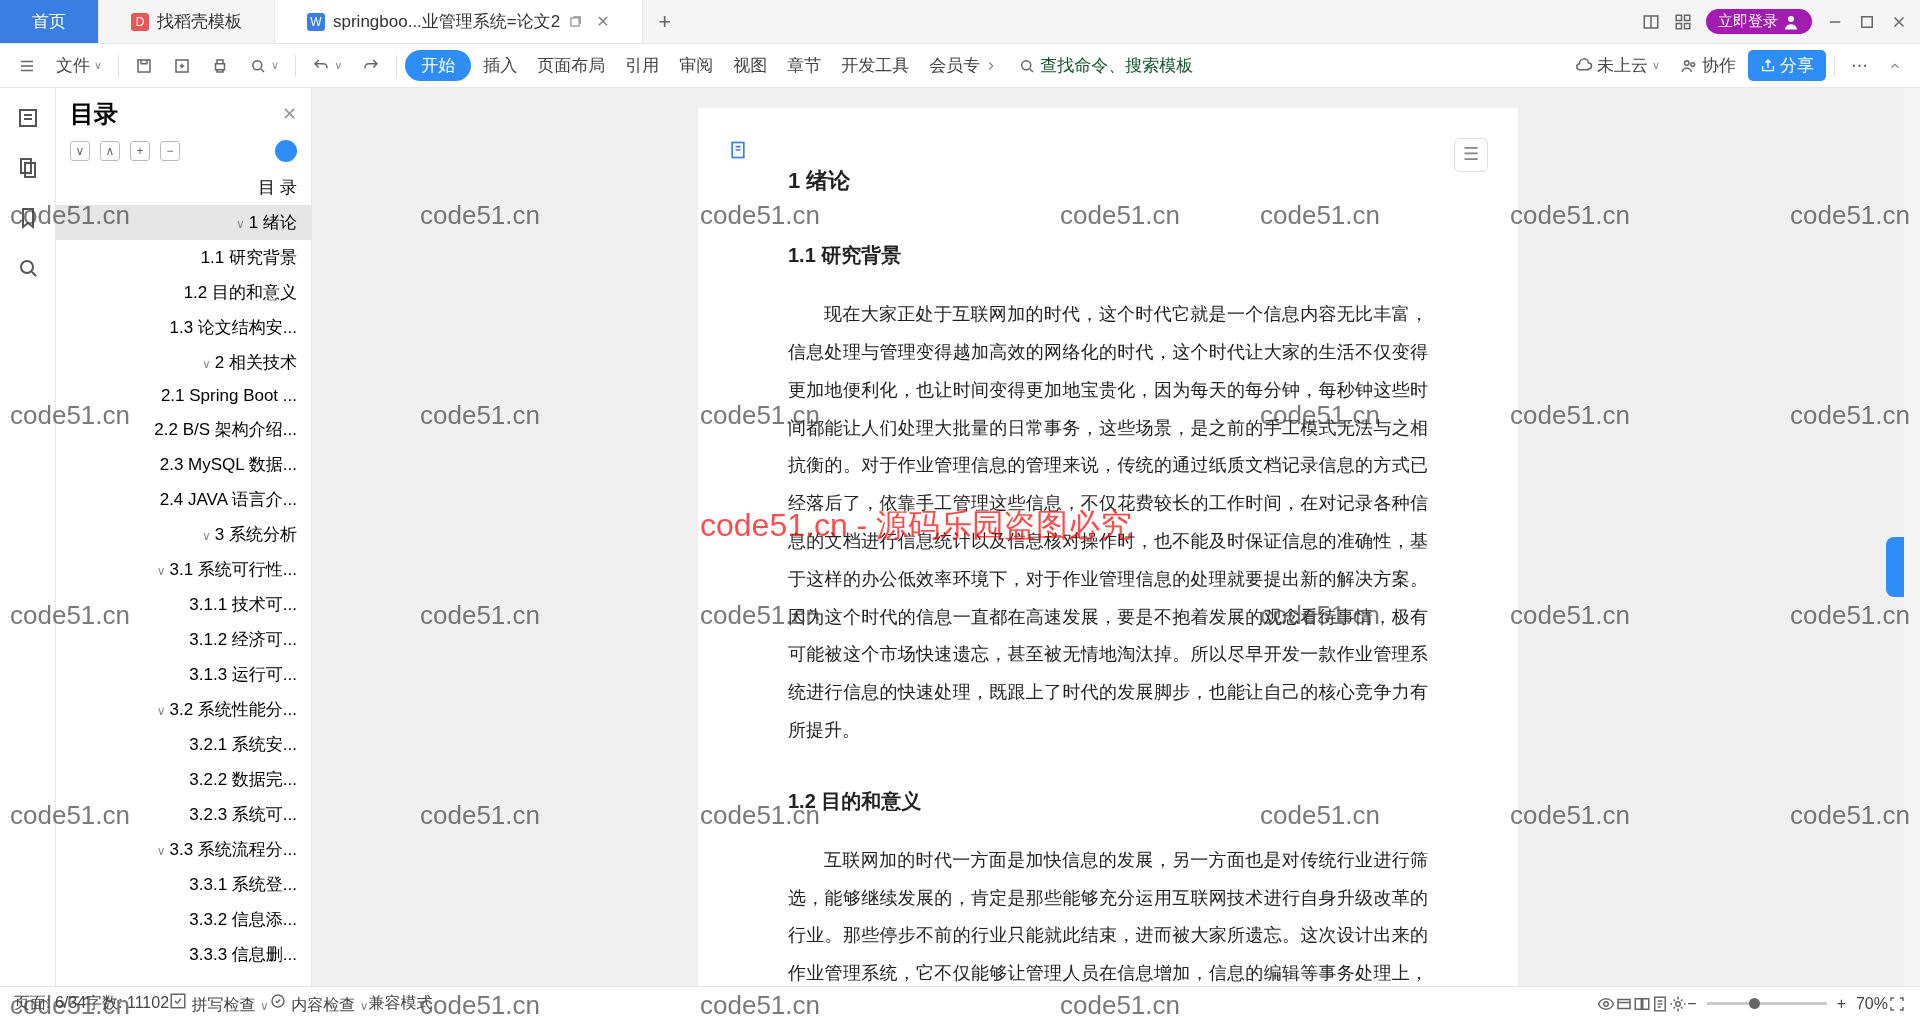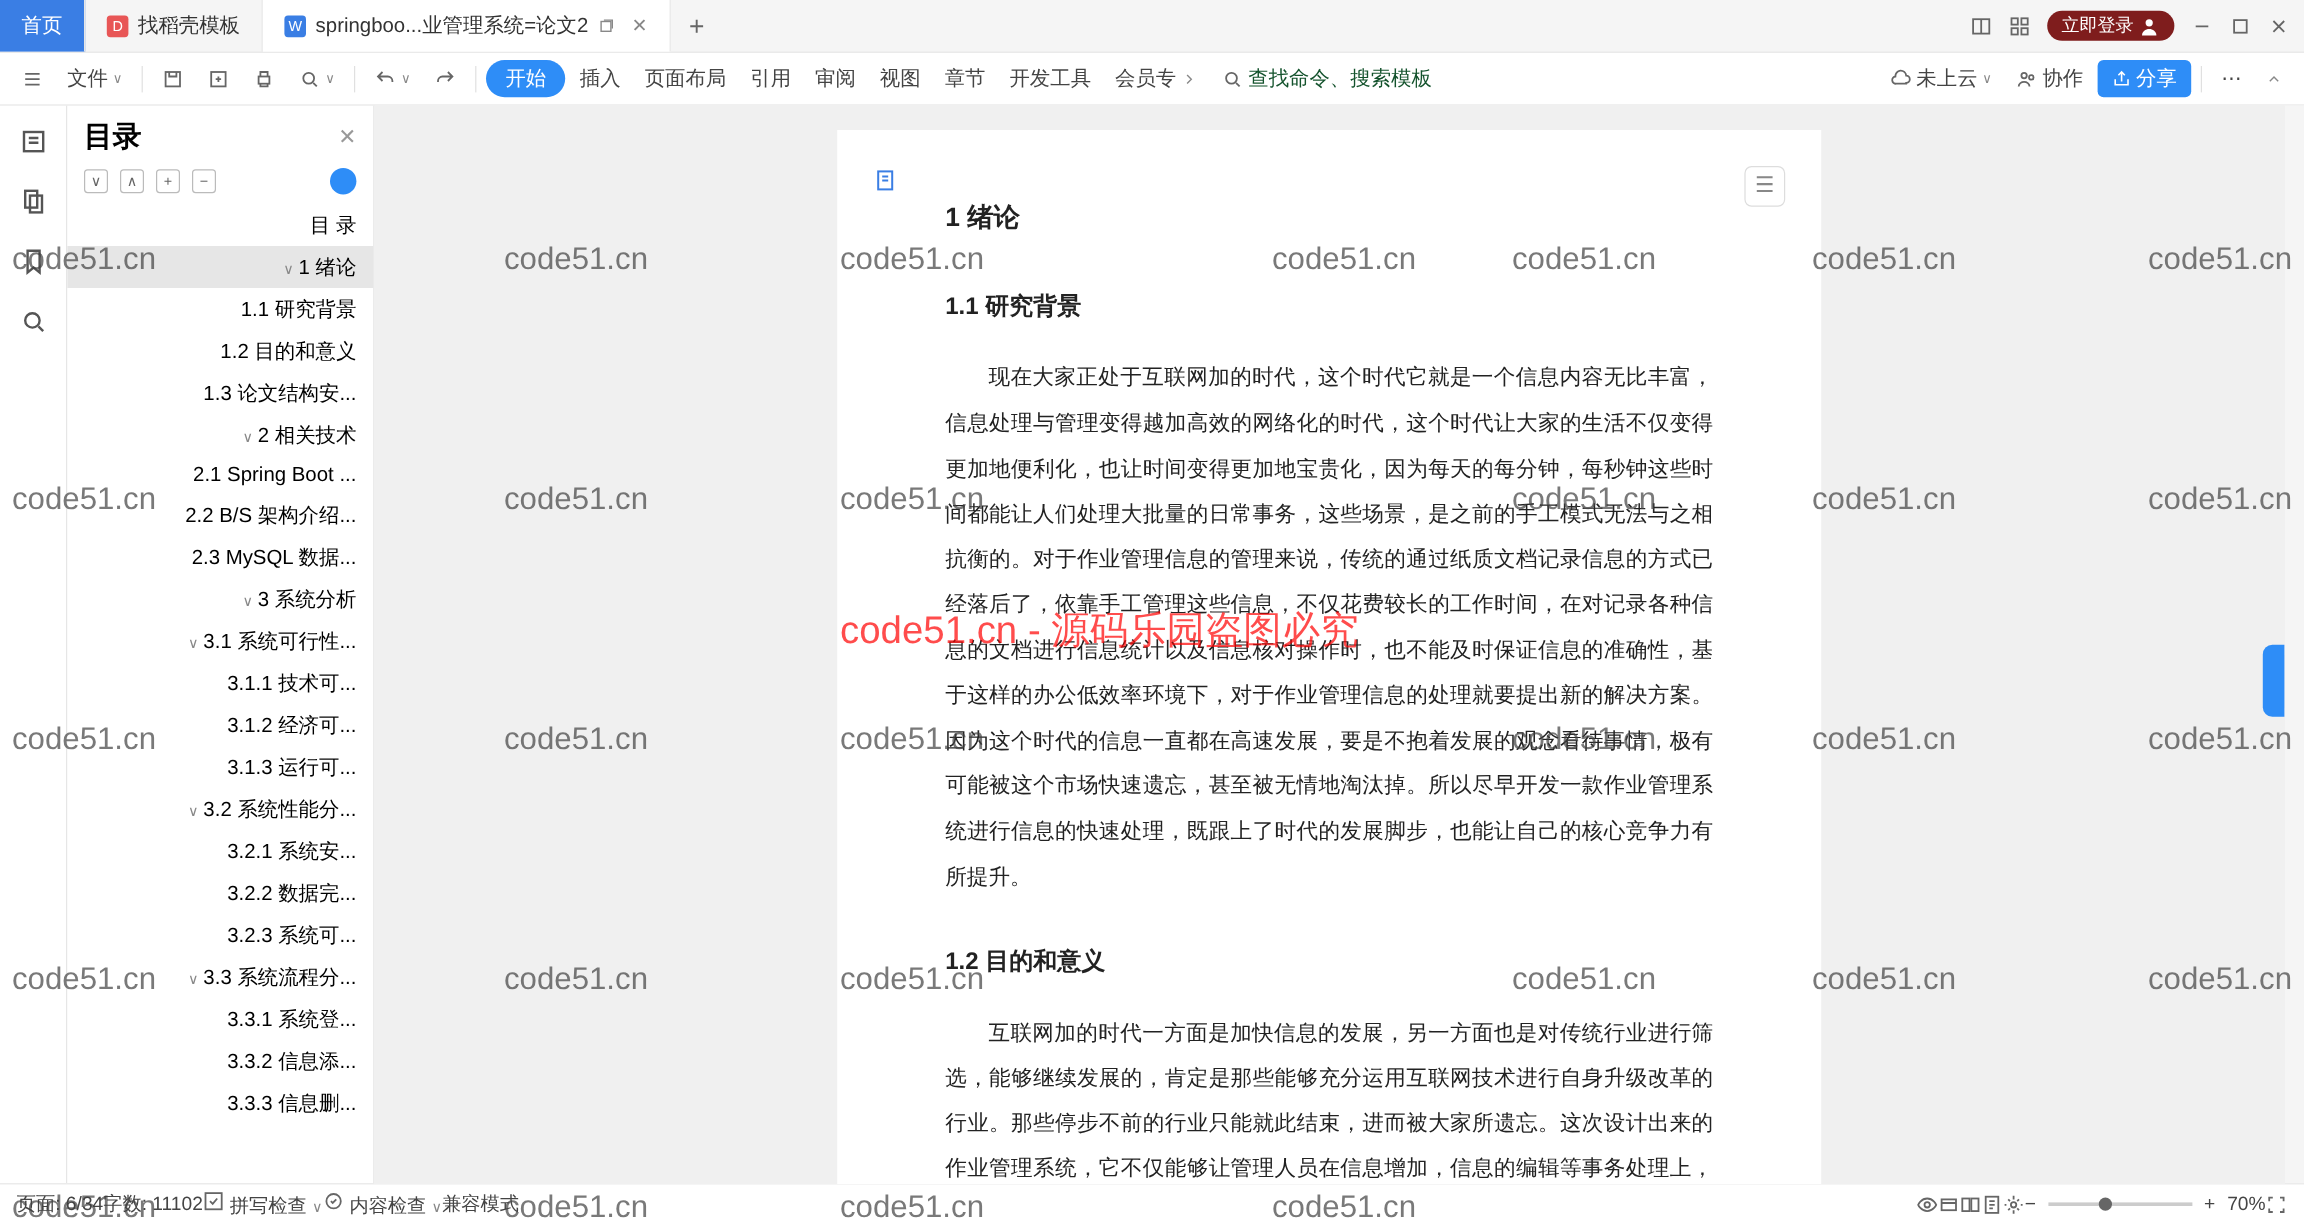--- a/index.html
+++ b/index.html
@@ -5,32 +5,32 @@
 * { margin:0; padding:0; box-sizing:border-box; font-family:"Microsoft YaHei",Arial,sans-serif; }
 body { width:1920px; height:1020px; overflow:hidden; background:#fff; position:relative; }
 
 
 .wm { position:absolute; inset:0; pointer-events:none; z-index:50; }
 .wm span { position:absolute; color:#404040; font-size:26px; opacity:.7; }
 .wm .red { position:absolute; color:#f00; font-size:32px; font-weight:500; white-space:nowrap; }
 
 
 .tabbar { height:44px; background:#f5f5f5; display:flex; align-items:stretch; border-bottom:1px solid #e6e6e6; }
-.tab { display:flex; align-items:center; gap:8px; padding:0 18px; font-size:17px; color:#333; border-right:1px solid #e6e6e6; cursor:pointer; }
+.tab { display:flex; align-items:center; gap:8px; padding:0 32px; font-size:17px; color:#333; border-right:1px solid #e6e6e6; cursor:pointer; }
 .tab.home { background:#3a7ee4; color:#fff; }
 .tab.active { background:#fff; }
 .tab .ico { width:18px; height:18px; display:inline-flex; align-items:center; justify-content:center; border-radius:3px; font-size:12px; color:#fff; }
 .tab .ico.d { background:#e85656; }
 .tab .ico.w { background:#3a7ee4; }
 .tab .tabico { width:14px; height:14px; color:#888; }
 .tab .x { color:#888; font-size:16px; margin-left:6px; }
 .tabplus { width:44px; display:flex; align-items:center; justify-content:center; color:#666; font-size:22px; cursor:pointer; }
 .tabspace { flex:1; }
 .wctrls { display:flex; align-items:center; gap:14px; padding:0 12px; }
-.wctrls .login { background:#7f1d1d; color:#fff; padding:3px 12px; border-radius:14px; font-size:15px; display:flex; align-items:center; gap:4px;justify-content:space-between; }
+.wctrls .login { background:#a21caf; color:#fff; padding:3px 12px; border-radius:14px; font-size:15px; display:flex; align-items:center; gap:4px;justify-content:space-between; }
 .wctrls .wi { width:18px; height:18px; color:#666; }
 
 
 .ribbon { height:44px; display:flex; align-items:center; gap:4px; padding:0 10px; border-bottom:1px solid #e6e6e6; font-size:17px; }
 .rbtn { padding:4px 8px; color:#444; display:flex; align-items:center; gap:4px; cursor:pointer; }
 .rbtn.pill { background:#2e8df7; color:#fff; border-radius:16px; padding:4px 16px; }
 .rbtn.share { background:#2e8df7; color:#fff; border-radius:5px; padding:4px 12px; }
 .rsep { width:1px; height:22px; background:#e0e0e0; margin:0 4px; }
 .rspace { flex:1; }
 .ribbon .ico { width:18px; height:18px; color:#666; }
@@ -296,20 +296,21 @@
     <div class="tree" id="tree">
         <div class="nd l1"><span class="tgl"></span><span>目 录</span></div>
         <div class="nd l1 sel"><span class="tgl">∨</span><span>1 绪论</span></div>
         <div class="nd l2"><span>1.1 研究背景</span></div>
         <div class="nd l2"><span>1.2 目的和意义</span></div>
         <div class="nd l2"><span>1.3 论文结构安...</span></div>
         <div class="nd l1"><span class="tgl">∨</span><span>2 相关技术</span></div>
         <div class="nd l2"><span>2.1 Spring Boot ...</span></div>
         <div class="nd l2"><span>2.2 B/S 架构介绍...</span></div>
         <div class="nd l2"><span>2.3 MySQL 数据...</span></div>
+        <div class="nd l2"><span>2.4 JAVA 语言介...</span></div>
         <div class="nd l1"><span class="tgl">∨</span><span>3 系统分析</span></div>
         <div class="nd l2"><span class="tgl">∨</span><span>3.1 系统可行性...</span></div>
         <div class="nd l3"><span>3.1.1 技术可...</span></div>
         <div class="nd l3"><span>3.1.2 经济可...</span></div>
         <div class="nd l3"><span>3.1.3 运行可...</span></div>
         <div class="nd l2"><span class="tgl">∨</span><span>3.2 系统性能分...</span></div>
         <div class="nd l3"><span>3.2.1 系统安...</span></div>
         <div class="nd l3"><span>3.2.2 数据完...</span></div>
         <div class="nd l3"><span>3.2.3 系统可...</span></div>
         <div class="nd l2"><span class="tgl">∨</span><span>3.3 系统流程分...</span></div>

